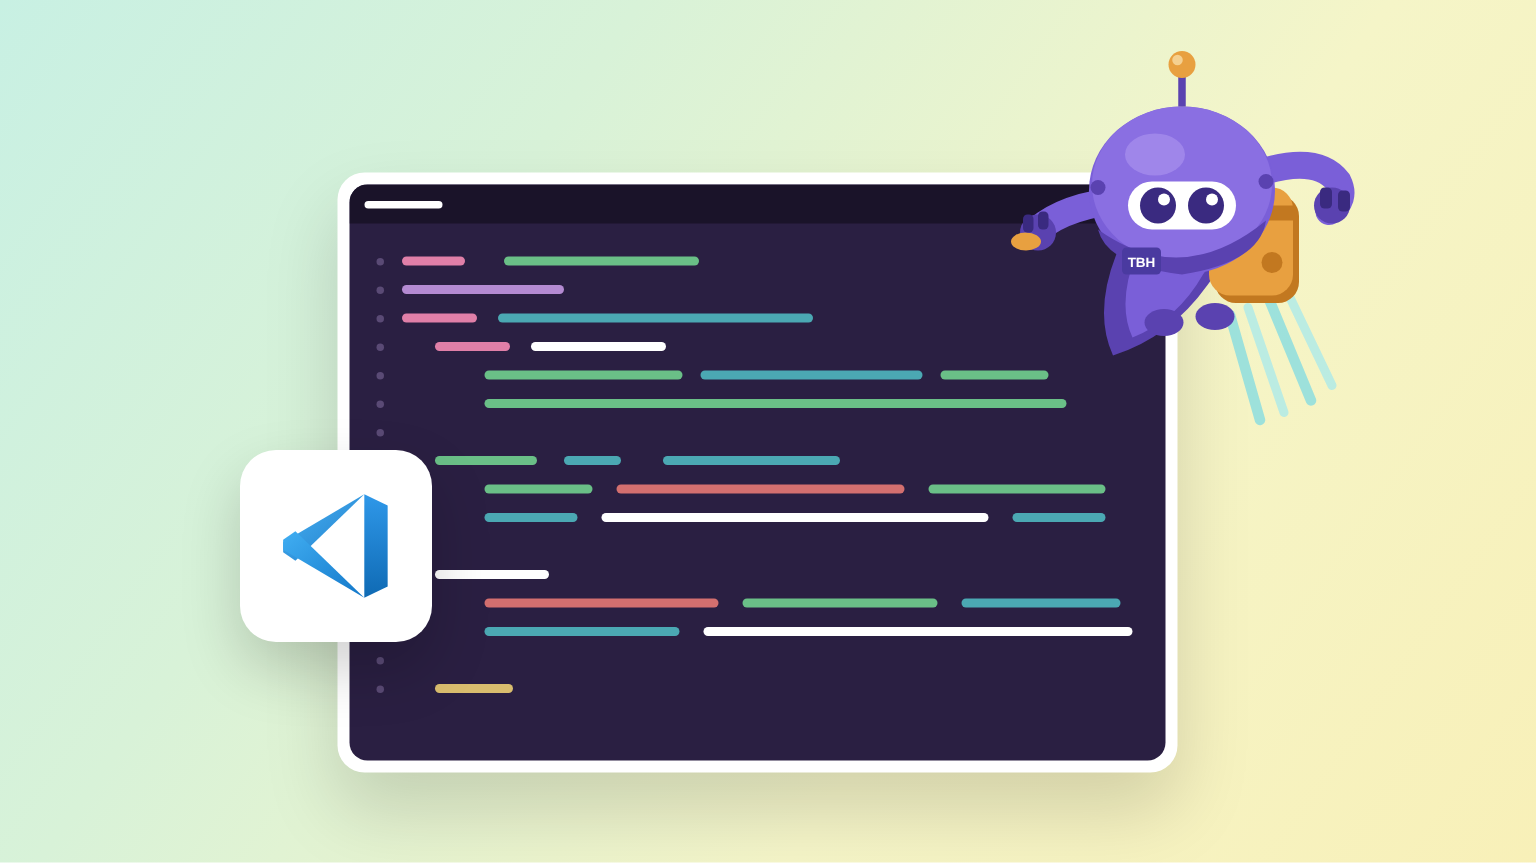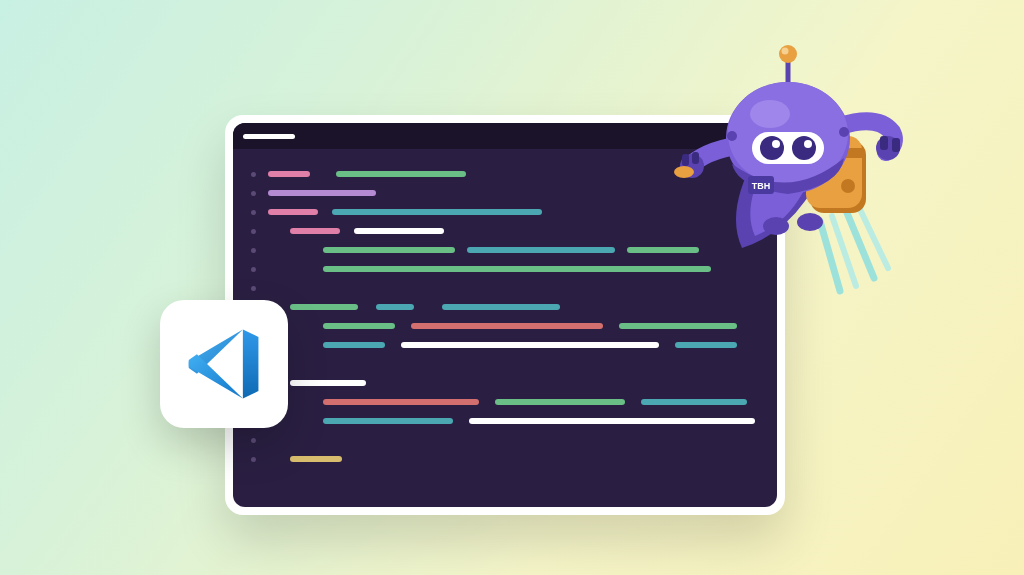--- a/index.html
+++ b/index.html
@@ -80,21 +80,21 @@
     display: flex;
     align-items: center;
     justify-content: center;
   }
   .vscode-badge svg { width: 82px; height: 82px; }
 
   
   .robot {
     position: absolute;
     left: 670px;
-    top: 36px;
+    top: 25px;
     width: 240px;
     height: 260px;
     pointer-events: none;
   }
   .robot svg { width: 100%; height: 100%; overflow: visible; }
 </style>
 </head>
 <body>
 
 <div class="editor-frame">

